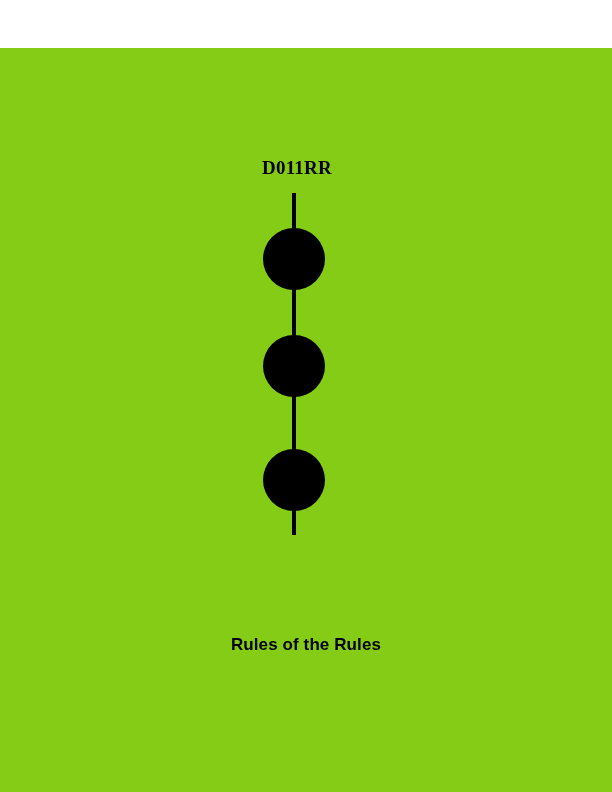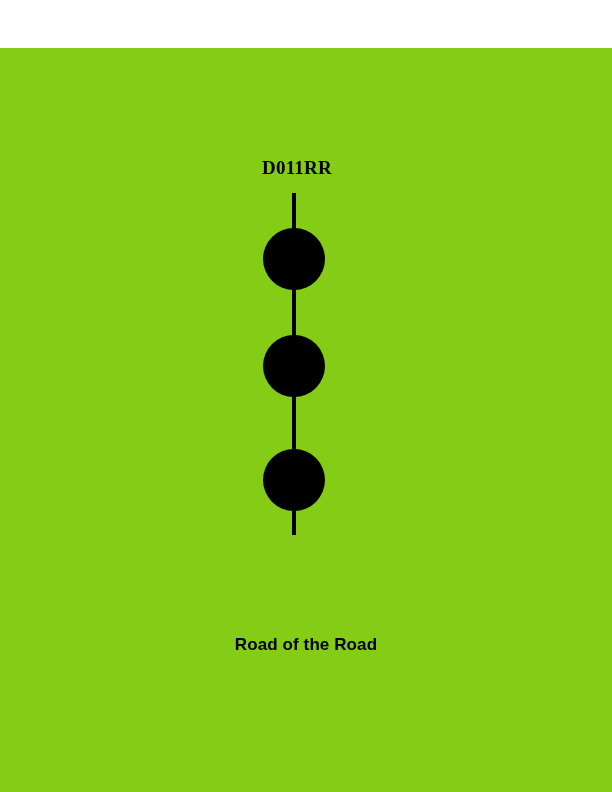--- a/index.html
+++ b/index.html
@@ -83,15 +83,15 @@
 
   <div class="emblem">
     <svg viewBox="0 0 110 355" xmlns="http://www.w3.org/2000/svg">
       <line x1="49" y1="5" x2="49" y2="347" stroke="#000000" stroke-width="4"></line>
       <circle cx="49" cy="71" r="31" fill="#000000"></circle>
       <circle cx="49" cy="178" r="31" fill="#000000"></circle>
       <circle cx="49" cy="292" r="31" fill="#000000"></circle>
     </svg>
   </div>
 
-  <div class="cover-title">Road of the Road</div>
+  <div class="cover-title">Rules of the Rules</div>
 
 </div>
 
 </body></html>

